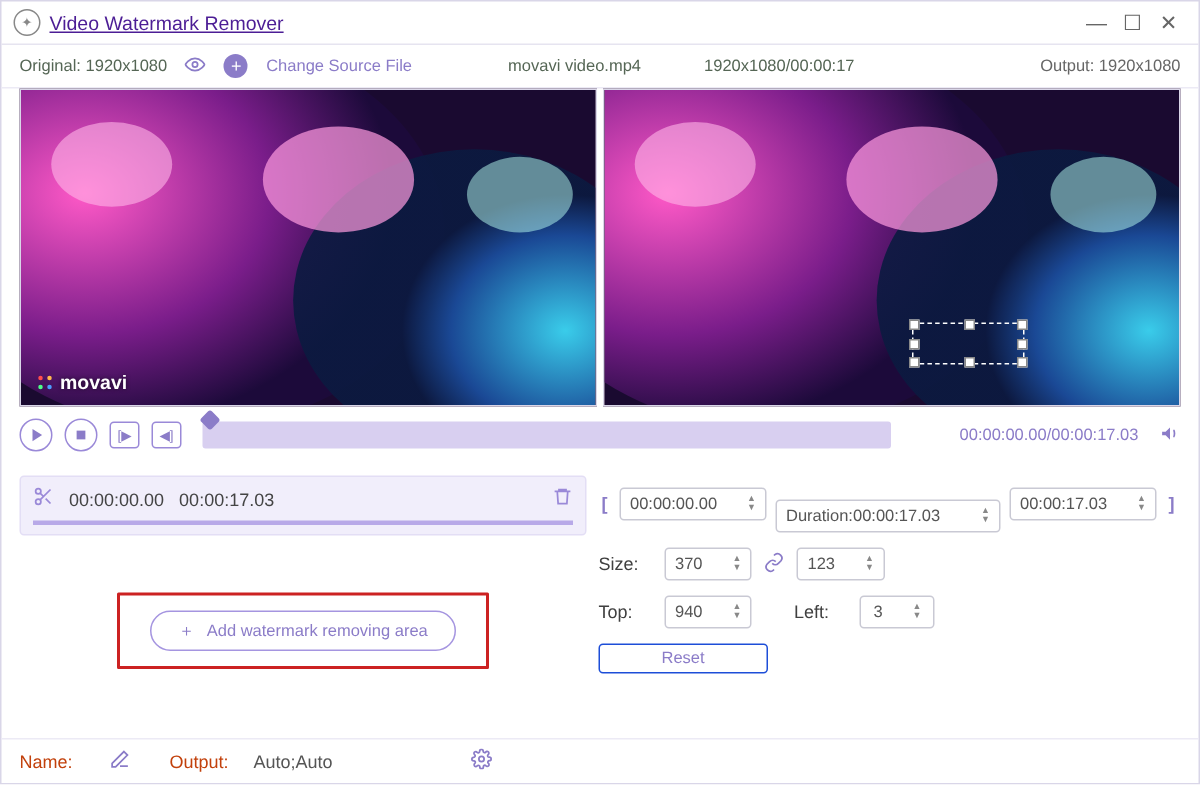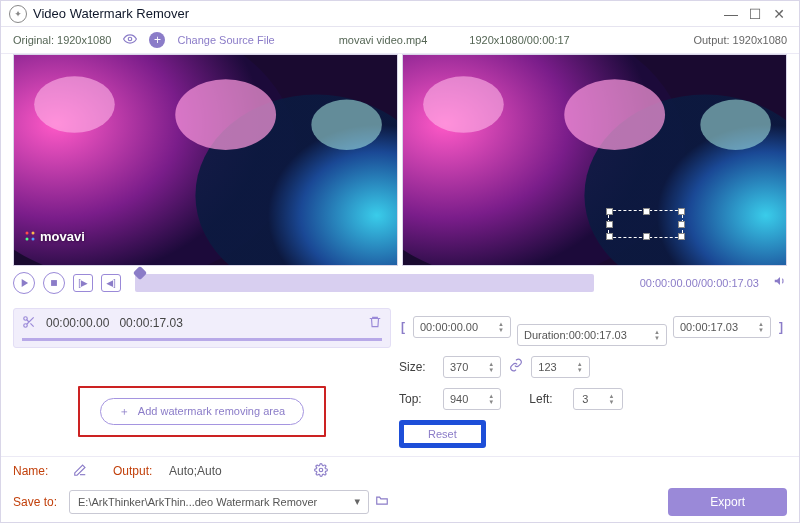--- a/index.html
+++ b/index.html
@@ -1,31 +1,31 @@
 <!DOCTYPE html>
 <html><head>
 <meta charset="utf-8">
 <style>
   html, body { margin: 0; padding: 0; font-family: Arial, sans-serif; font-size: 12px; color: #444; background: #fff; }
   .app { width: 800px; height: 523px; border: 1px solid #d9d6e8; box-sizing: border-box; display: flex; flex-direction: column; }
   .titlebar { display: flex; align-items: center; height: 28px; padding: 0 8px; border-bottom: 1px solid #e6e4f0; }
   .titlebar .logo { width: 16px; height: 16px; border: 1.5px solid #888; border-radius: 50%; display: flex; align-items: center; justify-content: center; margin-right: 6px; font-size: 9px; color: #888; }
-  .titlebar .title { color: #0f172a; font-size: 13px; }
+  .titlebar .title { color: #4c1d95; font-size: 13px; text-decoration: underline; }
   .titlebar .spacer { flex: 1; }
   .winbtn { width: 24px; height: 24px; display: flex; align-items: center; justify-content: center; color: #666; font-size: 14px; }
   .infobar { display: flex; align-items: center; height: 28px; padding: 0 12px; gap: 12px; border-bottom: 1px solid #eceaf5; color: #565; font-size: 11px; }
   .infobar .eye { color: #8b7cc8; }
   .infobar .plusbtn { width: 16px; height: 16px; border-radius: 50%; background: #8b7cc8; color: #fff; display: flex; align-items: center; justify-content: center; font-size: 12px; line-height: 1; }
   .infobar .change { color: #8b7cc8; }
   .infobar .mid-spacer { width: 40px; }
   .infobar .right { margin-left: auto; color: #666; }
   .preview-row { height: 212px; display: flex; padding: 0 12px; gap: 4px; }
   .preview { flex: 1; position: relative; background: #2b1030; border: 1px solid #d9d6e8; overflow: hidden; }
   .preview svg { width: 100%; height: 100%; display: block; }
-  .movavi-wm { position: absolute; left: 10px; bottom: 21px; color: #fff; font-size: 13px; font-weight: bold; display: flex; align-items: center; gap: 4px; text-shadow: 0 0 3px rgba(0,0,0,.6); }
+  .movavi-wm { position: absolute; left: 10px; bottom: 8px; color: #fff; font-size: 13px; font-weight: bold; display: flex; align-items: center; gap: 4px; text-shadow: 0 0 3px rgba(0,0,0,.6); }
   .movavi-wm .dots { width: 12px; height: 12px; }
   .sel-rect { position: absolute; border: 1px dashed #fff; box-sizing: border-box; }
   .sel-rect .h { position: absolute; width: 5px; height: 5px; background: #fff; border: 1px solid #888; }
   .player-row { height: 38px; display: flex; align-items: center; padding: 0 12px; gap: 8px; }
   .iconbtn { width: 22px; height: 22px; border: 1.5px solid #9a89d8; border-radius: 50%; display: flex; align-items: center; justify-content: center; color: #8b7cc8; box-sizing: border-box; }
   .iconbtn.square { border-radius: 3px; width: 20px; height: 18px; font-size: 9px; }
   .timeline { flex: 1; position: relative; height: 18px; background: #d8cff0; border-radius: 2px; margin-left: 6px; }
   .timeline .cursor { position: absolute; top: -6px; left: 0; width: 10px; height: 10px; background: #8b7cc8; border-radius: 2px; transform: rotate(45deg); }
   .time-label { color: #8b7cc8; font-size: 11px; margin-left: 6px; padding-left: 32px; }
   .soundbtn { color: #8b7cc8; margin-left: 6px; }
@@ -40,21 +40,21 @@
   .red-box { border: 2px solid #c22; padding: 10px 20px; margin-top: 38px; align-self: center; border-radius: 1px; }
   .right-col { flex: 1; display: flex; flex-direction: column; gap: 10px; }
   .right-col .line { display: flex; align-items: center; gap: 6px; }
   .bracket { color: #8b7cc8; font-weight: bold; padding: 0 2px; }
   .numbox { border: 1px solid #c9c9d4; border-radius: 3px; padding: 3px 6px; display: flex; align-items: center; gap: 20px; font-size: 11px; color: #555; height: 22px; box-sizing: border-box; background: #fff; min-width: 50px; justify-content: center; }
   .numbox.durbox { min-width: 150px; gap: 4px; justify-content: space-between; margin-top: 16px; }
   .numbox.timebox { min-width: 98px; gap: 4px; justify-content: space-between; }
   .spinner { display: flex; flex-direction: column; font-size: 6px; color: #888; line-height: 1; gap: 1px; }
   .label { color: #404040; width: 38px; }
   .linkicon { color: #8b7cc8; padding: 0 2px; }
-  .resetbtn { border: 5px solid #1d4ed8; color: #8b7cc8; border-radius: 3px; padding: 3px 24px; background: #fff; font-size: 11px; }
+  .resetbtn { border: 1px solid #1d4ed8; color: #8b7cc8; border-radius: 3px; padding: 3px 41px; background: #fff; font-size: 11px; }
   .bottom { border-top: 1px solid #eceaf5; padding: 6px 12px; display: flex; flex-direction: column; gap: 8px; }
   .bottom .row { display: flex; align-items: center; gap: 6px; }
   .bottom .lbl { color: #c2410c; width: 50px; }
   .bottom .val { color: #555; }
   .edit-icon { color: #8b7cc8; margin-left: 4px; }
   .gear-icon { color: #8b7cc8; }
   .pathbox { border: 1px solid #c9c9d4; border-radius: 3px; padding: 3px 8px; display: flex; align-items: center; gap: 8px; font-size: 11px; color: #555; height: 24px; box-sizing: border-box; background: #fff; }
   .pathbox .dd { color: #666; margin-left: auto; }
   .folder-icon { color: #8b7cc8; }
   .export-btn { margin-left: auto; background: #9a89d8; color: #fff; border-radius: 4px; padding: 7px 42px; font-size: 12px; }
@@ -264,28 +264,15 @@
       <span class="lbl">Output:</span>
       <span class="val">Auto;Auto</span>
       <span style="width:80px"></span>
       <span class="gear-icon">
         <svg class="i" viewBox="0 0 24 24" fill="none" stroke="currentColor" stroke-width="2">
             <circle cx="12" cy="12" r="3"></circle>
             <path d="M19.4 15a1.7 1.7 0 0 0 .3 1.8l.1.1a2 2 0 1 1-2.8 2.8l-.1-.1a1.7 1.7 0 0 0-1.8-.3 1.7 1.7 0 0 0-1 1.5V21a2 2 0 1 1-4 0v-.1a1.7 1.7 0 0 0-1-1.5 1.7 1.7 0 0 0-1.8.3l-.1.1a2 2 0 1 1-2.8-2.8l.1-.1a1.7 1.7 0 0 0 .3-1.8 1.7 1.7 0 0 0-1.5-1H3a2 2 0 1 1 0-4h.1a1.7 1.7 0 0 0 1.5-1 1.7 1.7 0 0 0-.3-1.8l-.1-.1a2 2 0 1 1 2.8-2.8l.1.1a1.7 1.7 0 0 0 1.8.3 1.7 1.7 0 0 0 1-1.5V3a2 2 0 1 1 4 0v.1a1.7 1.7 0 0 0 1 1.5 1.7 1.7 0 0 0 1.8-.3l.1-.1a2 2 0 1 1 2.8 2.8l-.1.1a1.7 1.7 0 0 0-.3 1.8 1.7 1.7 0 0 0 1.5 1H21a2 2 0 1 1 0 4h-.1a1.7 1.7 0 0 0-1.5 1z"></path>
           </svg>
       </span>
     </div>
-    <div class="row">
-      <span class="lbl">Save to:</span>
-      <div class="pathbox" style="width:300px">
-        <span>E:\ArkThinker\ArkThin...deo Watermark Remover</span>
-        <span class="dd">▾</span>
-      </div>
-      <span class="folder-icon">
-        <svg class="i" viewBox="0 0 24 24" fill="none" stroke="currentColor" stroke-width="2">
-            <path d="M3 7h5l2 3h11v9H3z"></path>
-          </svg>
-      </span>
-      <div class="export-btn">Export</div>
-    </div>
   </div>
 
 </div>
 
 </body></html>

